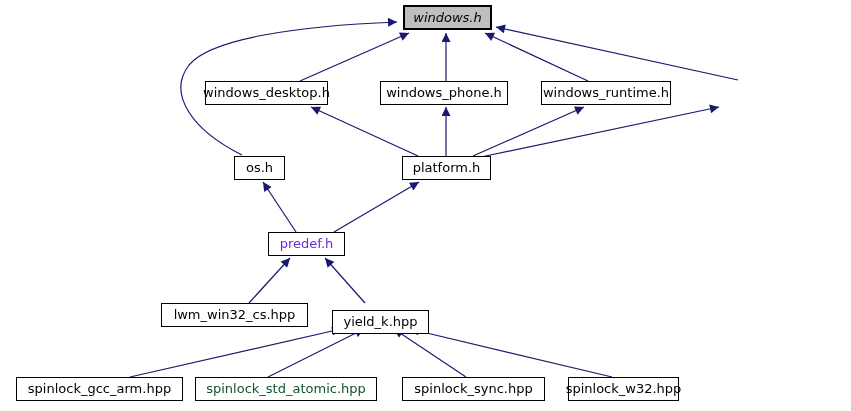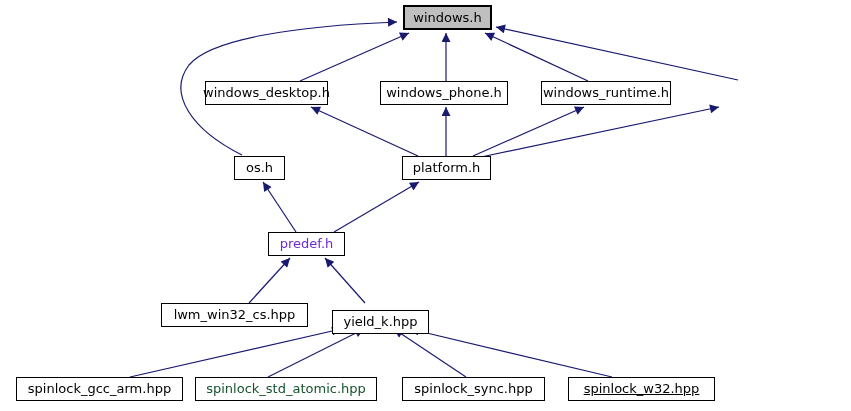--- a/index.html
+++ b/index.html
@@ -17,21 +17,21 @@
     border:1px solid #000000;
     background:#ffffff;
     color:#000000;
     font-size:13px;
     line-height:22px;
     text-align:center;
     white-space:nowrap;
     display:flex;align-items:center;justify-content:center;
     cursor:pointer;
   }
-  .node.hl{background:#bfbfbf;border:2px solid #000000;cursor:default;}
+  .node.hl{background:#bfbfbf;border:2px solid #000000;cursor:default;font-style:italic;}
   .edge{fill:none;stroke:#191970;stroke-width:1.2px;}
 </style>
 </head>
 <body>
 
 <div id="canvas" style="background: rgb(255, 255, 255);">
 
   <svg id="edges" width="851" height="411" viewBox="0 0 851 411" xmlns="http://www.w3.org/2000/svg">
     <defs>
       <marker id="arrowhead" viewBox="0 0 10 10" refX="10" refY="5" markerUnits="userSpaceOnUse" markerWidth="11" markerHeight="9" orient="auto">
@@ -75,15 +75,15 @@
   <div class="node" style="left: 161px; top: 303px; width: 147px; height: 24px; background: rgb(255, 255, 255); border-color: rgb(0, 0, 0); color: rgb(0, 0, 0);">lwm_win32_cs.hpp</div>
 
   <div class="node" style="left: 332px; top: 303px; width: 97px; height: 24px; background: rgb(255, 255, 255); border-color: rgb(0, 0, 0); color: rgb(0, 0, 0); margin-top: 7px;">yield_k.hpp</div>
 
   <div class="node" style="left: 5px; top: 377px; width: 167px; height: 24px; background: rgb(255, 255, 255); border-color: rgb(0, 0, 0); color: rgb(0, 0, 0); margin-left: 11px;">spinlock_gcc_arm.hpp</div>
 
   <div class="node" style="left: 195px; top: 377px; width: 182px; height: 24px; background: rgb(255, 255, 255); border-color: rgb(0, 0, 0); color: #14532d;">spinlock_std_atomic.hpp</div>
 
   <div class="node" style="left: 402px; top: 377px; width: 143px; height: 24px; background: rgb(255, 255, 255); border-color: rgb(0, 0, 0); color: rgb(0, 0, 0);">spinlock_sync.hpp</div>
 
-  <div class="node" style="left: 568px; top: 377px; width: 147px; height: 24px; background: rgb(255, 255, 255); border-color: rgb(0, 0, 0); color: rgb(0, 0, 0); text-decoration: underline;">spinlock_w32.hpp</div>
+  <div class="node" style="left: 568px; top: 377px; width: 111px; height: 24px; background: rgb(255, 255, 255); border-color: rgb(0, 0, 0); color: rgb(0, 0, 0);">spinlock_w32.hpp</div>
 
 </div>
 
 </body></html>

